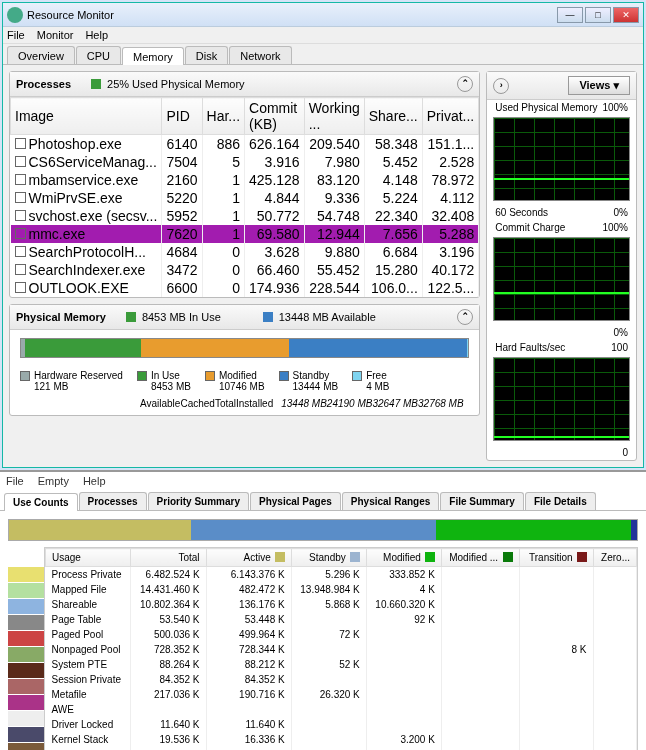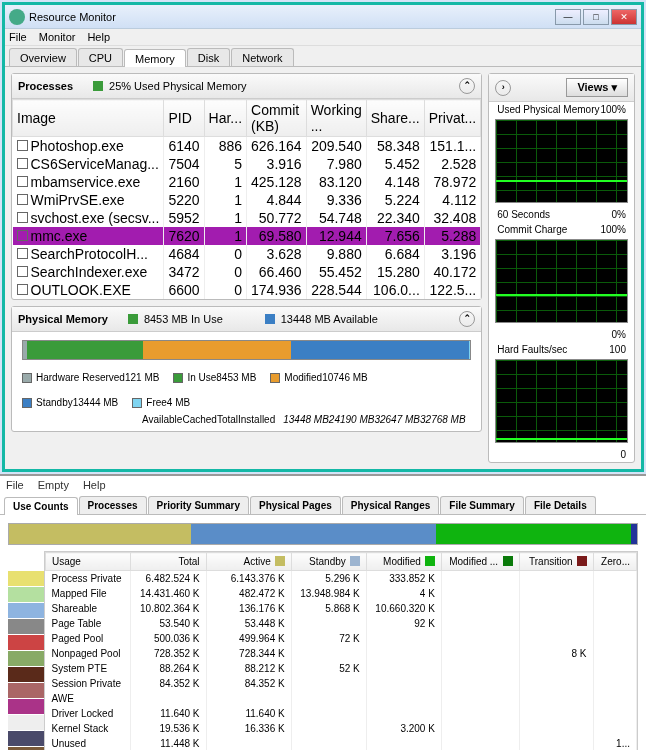--- a/index.html
+++ b/index.html
@@ -1,17 +1,17 @@
 <!DOCTYPE html>
 <html><head>
 <meta charset="utf-8">
 <style>
 * { box-sizing: border-box; margin: 0; padding: 0; }
 body { font-family: "Segoe UI", Tahoma, sans-serif; font-size: 11px; background: #d4e4f7; width: 646px; height: 750px; overflow: hidden; }
-.window { background: #fff; border: 3px solid #14b8a6; margin: 2px; }
+.window { background: #fff; border: 1px solid #14b8a6; margin: 2px; }
 .titlebar { background: linear-gradient(#e8f0fb,#d0e0f5); height: 24px; display: flex; align-items: center; padding: 0 4px; border-bottom: 1px solid #bcd; }
 .titlebar .title { flex: 1; padding-left: 4px; }
 .titlebar .icon { width: 16px; height: 16px; background: #4a8; border-radius: 50%; display: inline-block; }
 .winbtns { display: flex; gap: 2px; }
 .winbtn { width: 26px; height: 16px; background: linear-gradient(#eef,#cde); border: 1px solid #89a; font-size: 9px; text-align: center; line-height: 14px; }
 .winbtn.close { background: linear-gradient(#e66,#c33); color: #fff; }
 .menubar { background: #f0f0f0; padding: 2px 4px; display: flex; gap: 12px; border-bottom: 1px solid #ddd; }
 .menubar span { cursor: default; }
 .tabs { display: flex; background: #f0f0f0; padding: 2px 4px 0; border-bottom: 1px solid #bbb; }
 .tab { padding: 3px 10px 2px; background: #e8e8e8; border: 1px solid #bbb; border-bottom: none; margin-right: 1px; font-size: 11px; cursor: default; border-radius: 3px 3px 0 0; }
@@ -28,21 +28,21 @@
 table { width: 100%; border-collapse: collapse; font-size: 14px; }
 th { background: linear-gradient(#fdfdfd,#eee); border: 1px solid #ddd; padding: 2px 4px; text-align: left; font-weight: normal; }
 td { padding: 1px 4px; border-right: 1px solid #eee; overflow: hidden; text-overflow: ellipsis; white-space: nowrap; }
 td.num { text-align: right; }
 tr.sel td { background: #a21caf; }
 .membar { display: flex; height: 20px; margin: 8px 10px; border: 1px solid #888; }
 .membar div { height: 100%; }
 .legend { display: flex; gap: 14px; padding: 4px 10px; flex-wrap: wrap; font-size: 10px; }
 .legend-item { display: flex; gap: 4px; }
 .legend-item .lbox { width: 10px; height: 10px; border: 1px solid #666; margin-top: 1px; }
-.legend-item .ltxt { display: flex; }
+.legend-item .ltxt { display: flex; flex-direction: column; }
 .memstats { display: flex; gap: 8px; padding: 2px 10px 6px 130px; font-size: 10px; }
 .memstats .labels, .memstats .vals { display: flex; flex-direction: row; }
 .memstats .vals { text-align: right; font-style: italic; }
 .viewsbtn { padding: 2px 10px; border: 1px solid #999; background: linear-gradient(#fff,#ddd); font-size: 11px; }
 .graph { border: 1px solid #888; margin: 2px 6px 6px; background: #000; position: relative; height: 84px; }
 .graph-title { display: flex; justify-content: space-between; padding: 2px 8px; font-size: 10px; }
 .graph-grid { position: absolute; inset: 0; background-image: linear-gradient(#0a5a0a 1px, transparent 1px), linear-gradient(90deg, #0a5a0a 1px, transparent 1px); background-size: 20px 14px; }
 .graph-line { position: absolute; left: 0; right: 0; height: 2px; background: #2f2; }
 .graph-caption { display: flex; justify-content: space-between; padding: 0 8px 2px; font-size: 10px; }
 
@@ -443,20 +443,30 @@
                 <td>Session Private</td>
                 <td class="num">84.352 K</td>
                 <td class="num">84.352 K</td>
                 <td class="num"></td>
                 <td class="num"></td>
                 <td class="num"></td>
                 <td class="num"></td>
                 <td class="num"></td>
               </tr>
               <tr>
+                <td>Metafile</td>
+                <td class="num">217.036 K</td>
+                <td class="num">190.716 K</td>
+                <td class="num">26.320 K</td>
+                <td class="num"></td>
+                <td class="num"></td>
+                <td class="num"></td>
+                <td class="num"></td>
+              </tr>
+              <tr>
                 <td>AWE</td>
                 <td class="num"></td>
                 <td class="num"></td>
                 <td class="num"></td>
                 <td class="num"></td>
                 <td class="num"></td>
                 <td class="num"></td>
                 <td class="num"></td>
               </tr>
               <tr>

